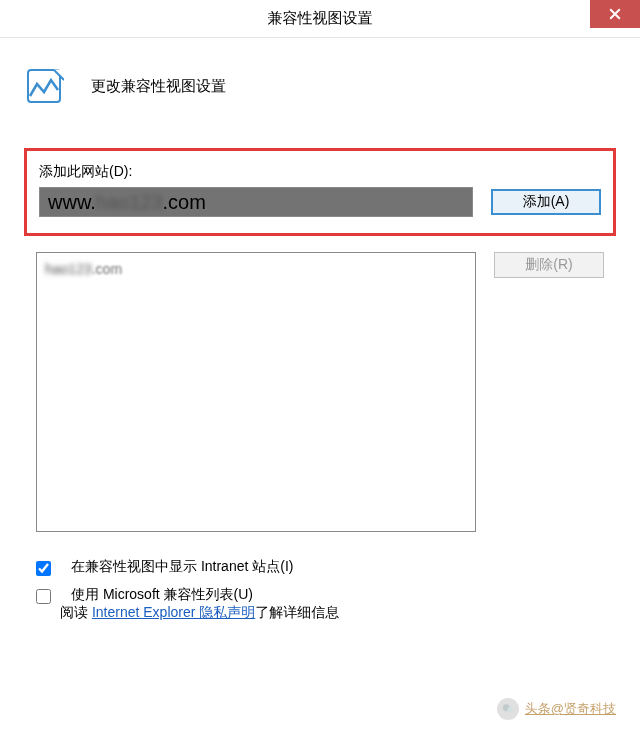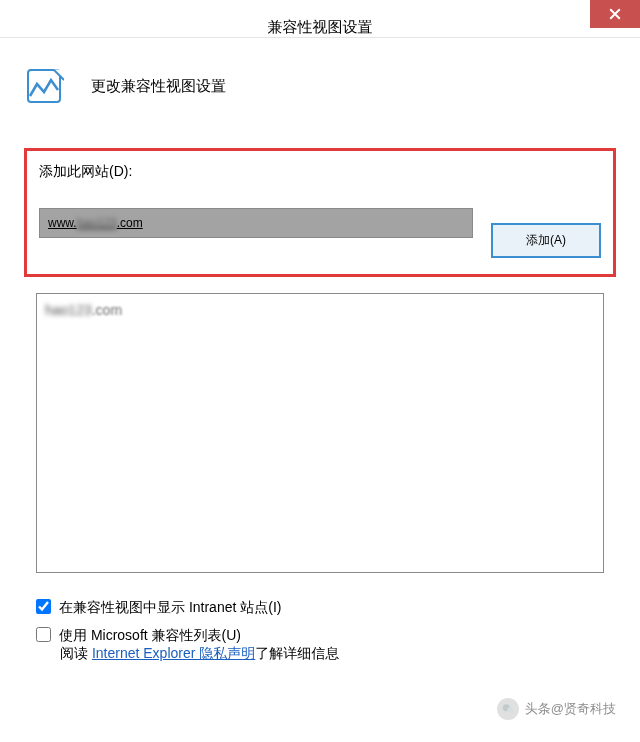--- a/index.html
+++ b/index.html
@@ -8,21 +8,21 @@
       font-size: 13px;
       background: #fff;
       width: 640px;
       height: 742px;
       overflow: hidden;
       color: #000;
     }
     .titlebar {
       height: 38px;
       display: flex;
-      align-items: flex-end;
+      align-items: center;
       justify-content: center;
       position: relative;
       font-size: 15px;
       border-bottom: 1px solid #e5e5e5;
     }
     .close-btn {
       position: absolute;
       right: 0;
       top: 0;
       width: 50px;
@@ -63,27 +63,26 @@
       font-size: 14px;
       margin-bottom: 6px;
     }
     .input-row {
       display: flex;
       gap: 18px;
       align-items: center;
     }
     .btn {
       width: 110px;
-      height: 35px;
+      height: 26px;
       border: 1px solid #888;
       background: #eaeaea;
-      font-size: 12px;
+      font-size: 14px;
       font-family: inherit;
       cursor: pointer;
-      margin-top: 36px;
     }
     .btn.primary {
       border: 2px solid #3b8ed0;
       background: #eaf2f9;
     }
     .btn.disabled {
       color: #9a9a9a;
       border: 1px solid #c0c0c0;
       background: #f2f2f2;
       cursor: default;
@@ -106,22 +105,22 @@
       background: #fff;
     }
     .list-item {
       color: #6a6a6a;
       filter: blur(1.0px);
       padding: 2px 0;
     }
     .checkbox-row {
       margin-top: 26px;
       display: flex;
-      align-items: flex-start;
-      gap: 8px;
+      align-items: flex-end;
+      gap: 20px;
       font-size: 14px;
     }
     .checkbox-row input[type="checkbox"] {
       width: 15px;
       height: 15px;
     }
     .link-row {
       padding-left: 24px;
       font-size: 14px;
     }
@@ -130,24 +129,25 @@
       text-decoration: underline;
       cursor: pointer;
     }
     .watermark {
       position: absolute;
       right: 24px;
       bottom: 22px;
       display: flex;
       align-items: center;
       gap: 6px;
-      color: #404040;
+      color: #a16207;
       font-size: 13px;
       filter: blur(0.6px);
       opacity: 0.6;
+      text-decoration: underline;
     }
     .wm-icon {
       width: 22px;
       height: 22px;
       border-radius: 50%;
       background: #ccc;
       display: flex;
       align-items: center;
       justify-content: center;
       font-size: 11px;
@@ -177,30 +177,31 @@
         <polyline points="30,4 40,4 40,14" fill="#fff" stroke="#fff" stroke-width="1"></polyline>
         <polyline points="30,4 40,14" fill="none" stroke="#3b8ed0" stroke-width="2"></polyline>
       </svg>
     </div>
     <div class="header-text">更改兼容性视图设置</div>
   </div>
 
   <div class="highlight-box">
     <div class="field-label">添加此网站(D):</div>
     <div class="input-row">
-      <div style="flex: 1 1 0%; border: 1px solid rgb(138, 138, 138); height: 30px; padding: 4px 8px; font-size: 12px; background: #a3a3a3; display: flex; align-items: center; text-decoration: underline;">www.<span class="blur-part">hao123</span>.com</div>
+      <div style="flex: 1 1 0%; border: 1px solid rgb(138, 138, 138); height: 30px; padding: 4px 8px; font-size: 20px; background: #737373; display: flex; align-items: center;">www.<span class="blur-part">hao123</span>.com</div>
       <button class="btn primary">添加(A)</button>
     </div>
   </div>
 
   <div class="section">
     <div class="list-row">
       <div class="listbox">
         <div class="list-item"><span class="blur-part" style="filter:blur(2px)">hao123</span>.com</div>
       </div>
+      <button class="btn disabled">删除(R)</button>
     </div>
 
     <label class="checkbox-row">
       <input type="checkbox" checked="" style="">
       <span>在兼容性视图中显示 Intranet 站点(I)</span>
     </label>
 
     <label class="checkbox-row" style="margin-top:10px;">
       <input type="checkbox" style="">
       <span>使用 Microsoft 兼容性列表(U)</span>

